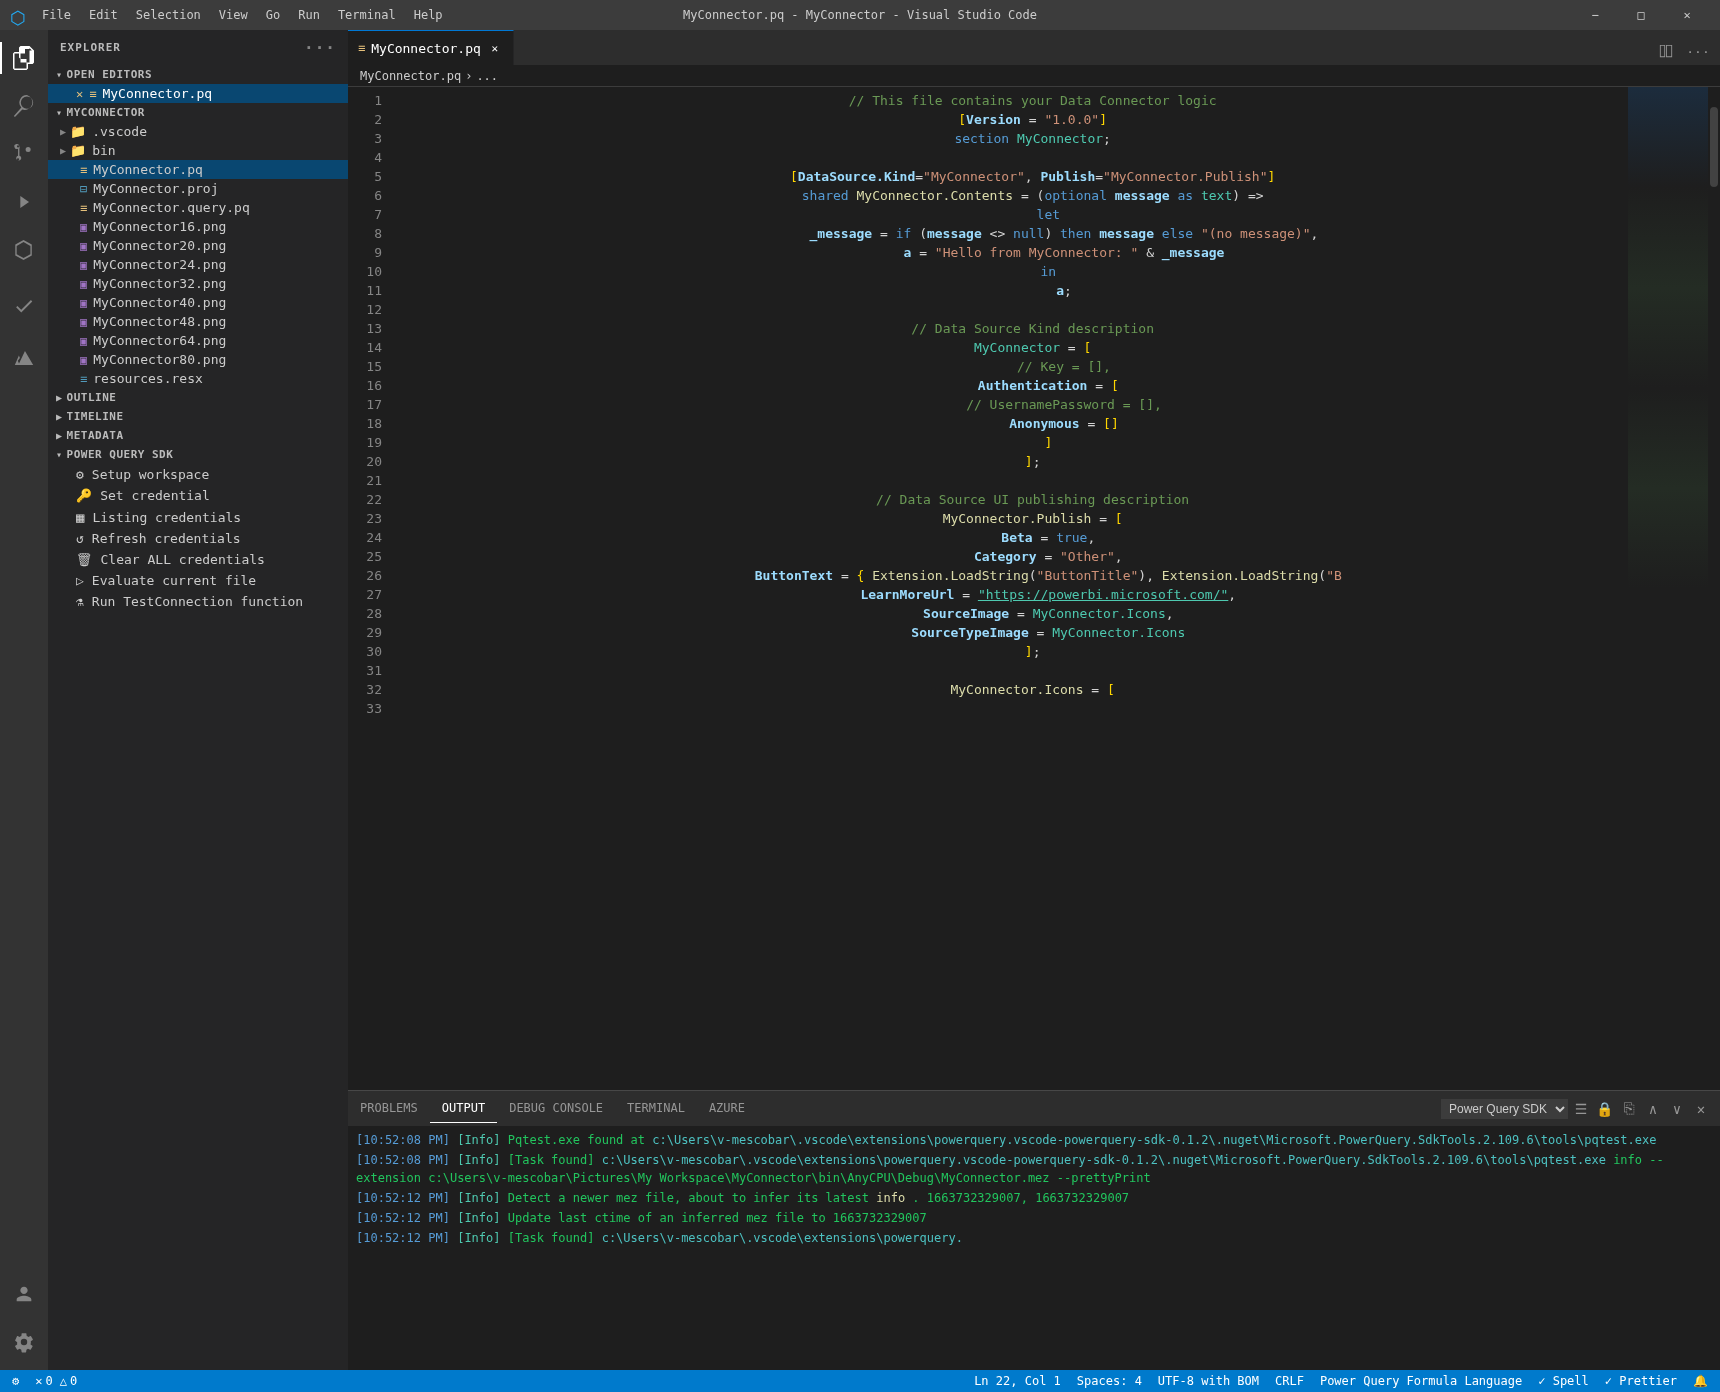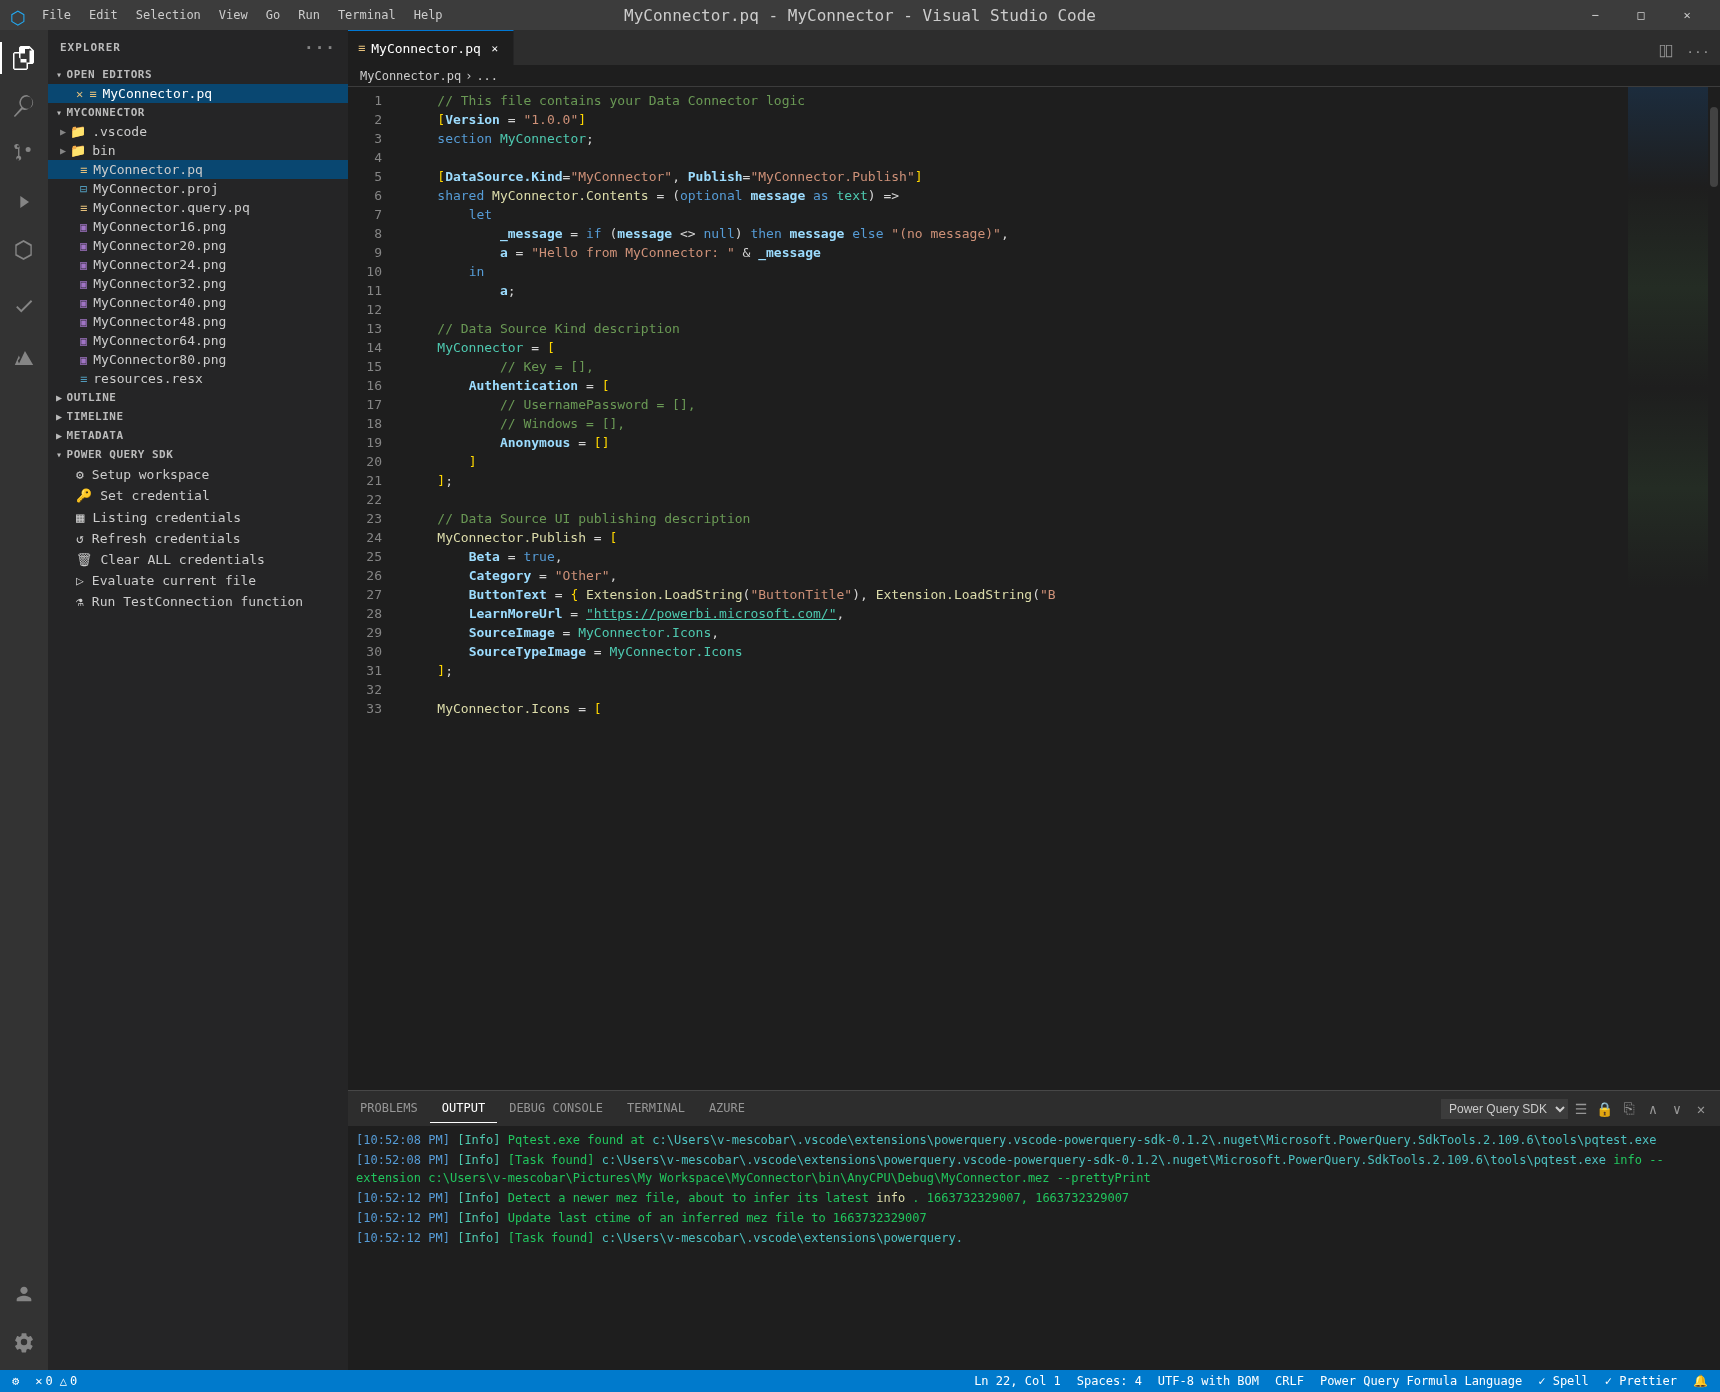--- a/index.html
+++ b/index.html
@@ -43,21 +43,21 @@
     .menu-item {
       padding: 2px 8px;
       color: #cccccc;
       font-size: 12px;
       cursor: pointer;
     }
     .title-bar-title {
       position: absolute;
       left: 50%;
       transform: translateX(-50%);
-      font-size: 16px;
+      font-size: 12px;
       color: #cccccc;
     }
     .title-bar-controls {
       display: flex;
       gap: 0;
     }
     .title-control {
       width: 46px;
       height: 30px;
       display: flex;
@@ -276,21 +276,21 @@
       flex: 1;
       background: #1e1e1e;
       font-size: 13px;
       font-family: Consolas, monospace;
       overflow: auto;
       line-height: 19px;
       padding-top: 4px;
       padding-left: 8px;
       color: #d4d4d4;
     }
-    .code-line { white-space: pre; min-height: 19px; }
+    .code-line { white-space: pre; min-height: 19px; text-align: center; }
     .c-comment { color: #6a9955; }
     .c-string { color: #ce9178; }
     .c-keyword { color: #569cd6; }
     .c-function { color: #dcdcaa; }
     .c-type { color: #4ec9b0; }
     .c-operator { color: #d4d4d4; }
     .c-bracket { color: #ffd700; }
     .c-url { color: #4ec9b0; text-decoration: underline; }
     .c-attribute { color: #9cdcfe; font-weight: bold; }
 
@@ -721,21 +721,20 @@
         <div class="code-line">            <span class="c-attribute">_message</span> = <span class="c-keyword">if</span> (<span class="c-attribute">message</span> &lt;&gt; <span class="c-keyword">null</span>) <span class="c-keyword">then</span> <span class="c-attribute">message</span> <span class="c-keyword">else</span> <span class="c-string">"(no message)"</span>,</div>
         <div class="code-line">            <span class="c-attribute">a</span> = <span class="c-string">"Hello from MyConnector: "</span> &amp; <span class="c-attribute">_message</span></div>
         <div class="code-line">        <span class="c-keyword">in</span></div>
         <div class="code-line">            <span class="c-attribute">a</span>;</div>
         <div class="code-line"></div>
         <div class="code-line"><span class="c-comment">    // Data Source Kind description</span></div>
         <div class="code-line">    <span class="c-type">MyConnector</span> = <span class="c-bracket">[</span></div>
         <div class="code-line">            <span class="c-comment">// Key = [],</span></div>
         <div class="code-line">        <span class="c-attribute">Authentication</span> = <span class="c-bracket">[</span></div>
         <div class="code-line">            <span class="c-comment">// UsernamePassword = [],</span></div>
-        <div class="code-line">            <span class="c-comment">// Windows = [],</span></div>
         <div class="code-line">            <span class="c-attribute">Anonymous</span> = <span class="c-bracket">[]</span></div>
         <div class="code-line">        <span class="c-bracket">]</span></div>
         <div class="code-line">    <span class="c-bracket">]</span>;</div>
         <div class="code-line"></div>
         <div class="code-line"><span class="c-comment">    // Data Source UI publishing description</span></div>
         <div class="code-line">    <span class="c-function">MyConnector.Publish</span> = <span class="c-bracket">[</span></div>
         <div class="code-line">        <span class="c-attribute">Beta</span> = <span class="c-keyword">true</span>,</div>
         <div class="code-line">        <span class="c-attribute">Category</span> = <span class="c-string">"Other"</span>,</div>
         <div class="code-line">        <span class="c-attribute">ButtonText</span> = <span class="c-bracket">{</span> <span class="c-function">Extension.LoadString</span>(<span class="c-string">"ButtonTitle"</span>), <span class="c-function">Extension.LoadString</span>(<span class="c-string">"B</span></div>
         <div class="code-line">        <span class="c-attribute">LearnMoreUrl</span> = <span class="c-url">"https://powerbi.microsoft.com/"</span>,</div>

